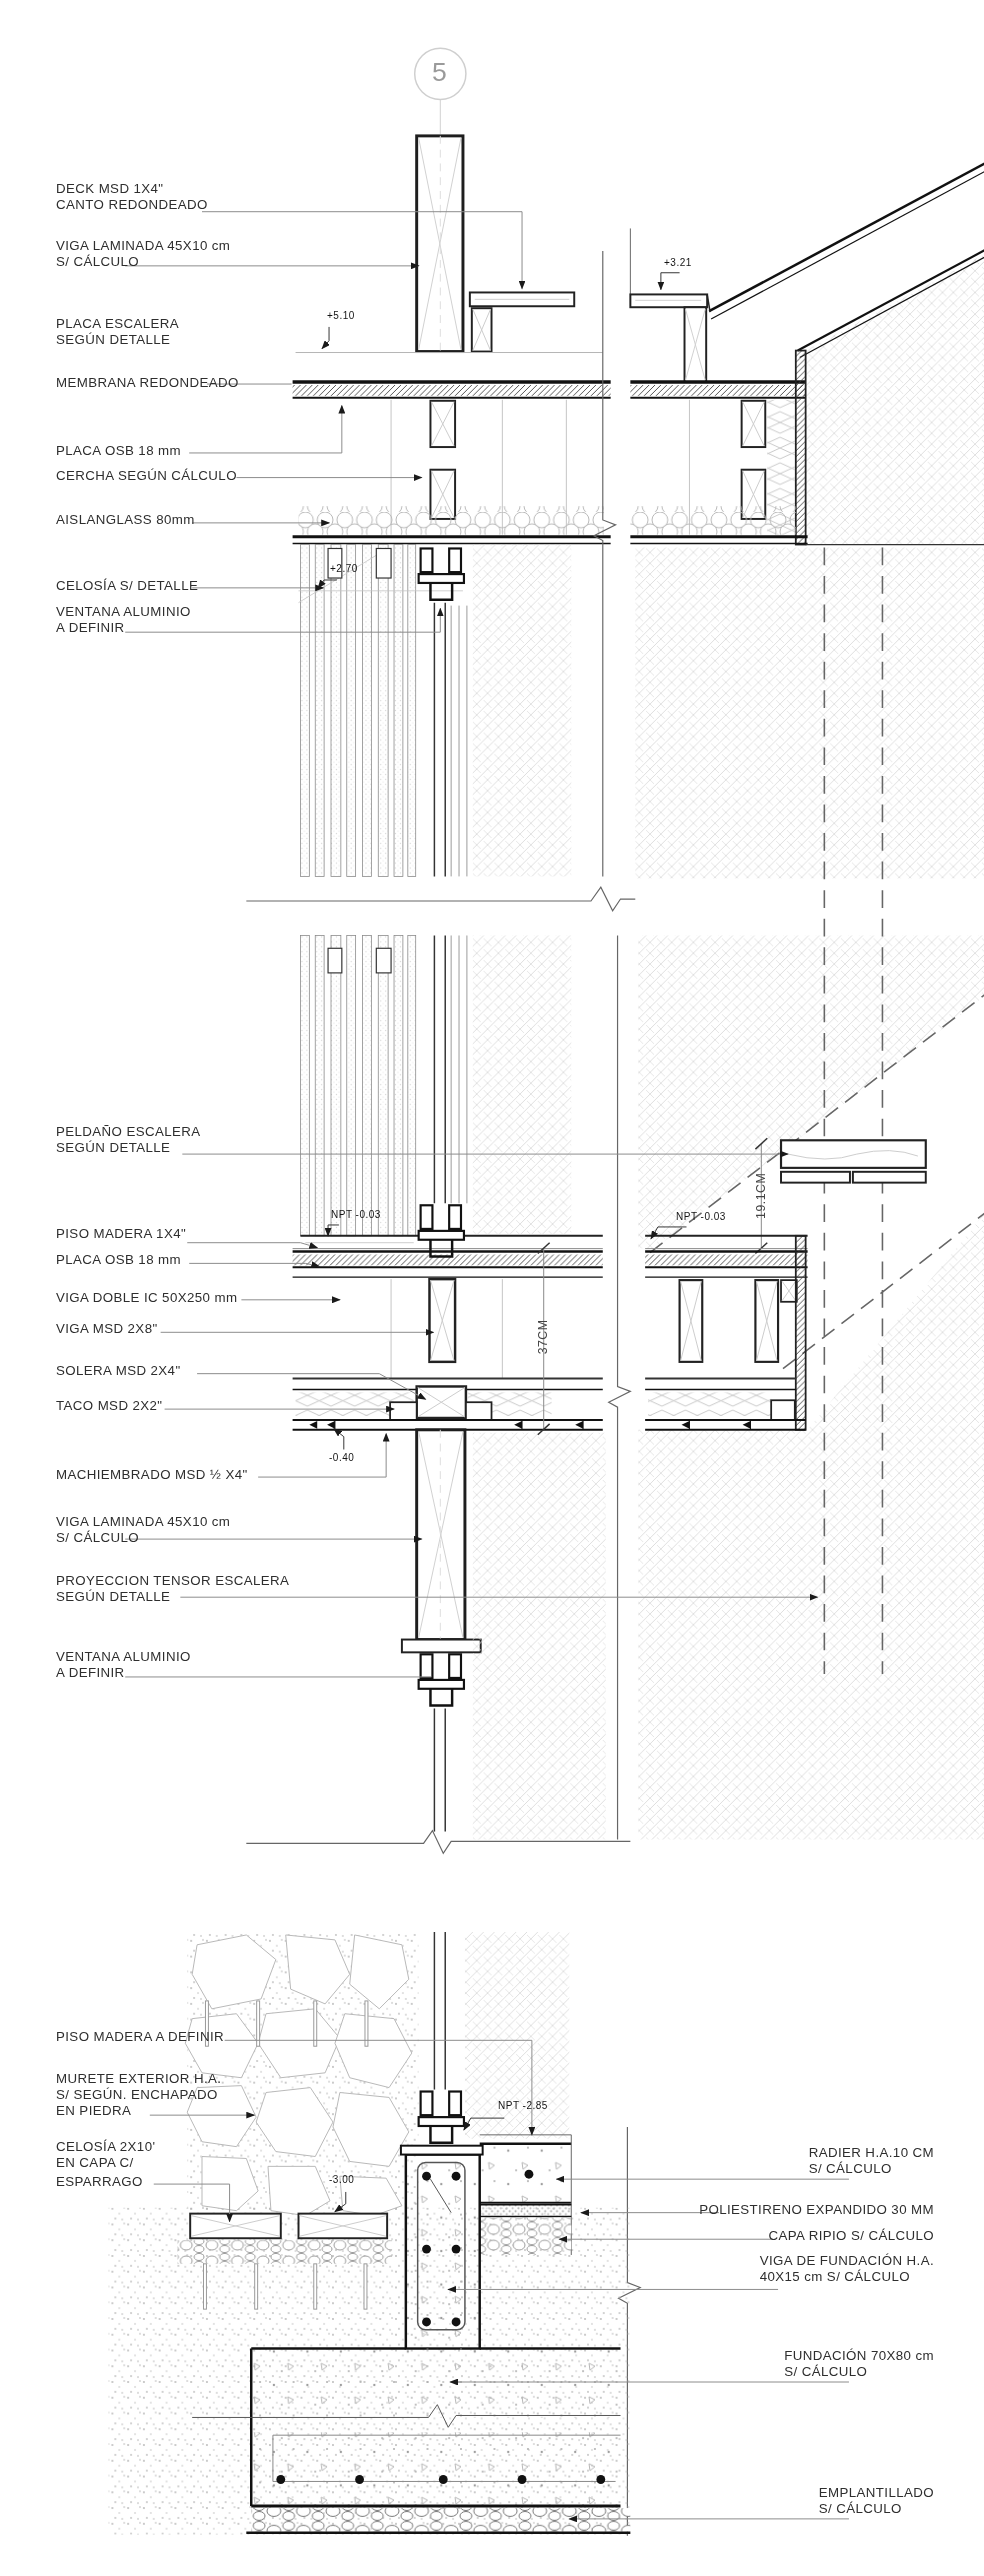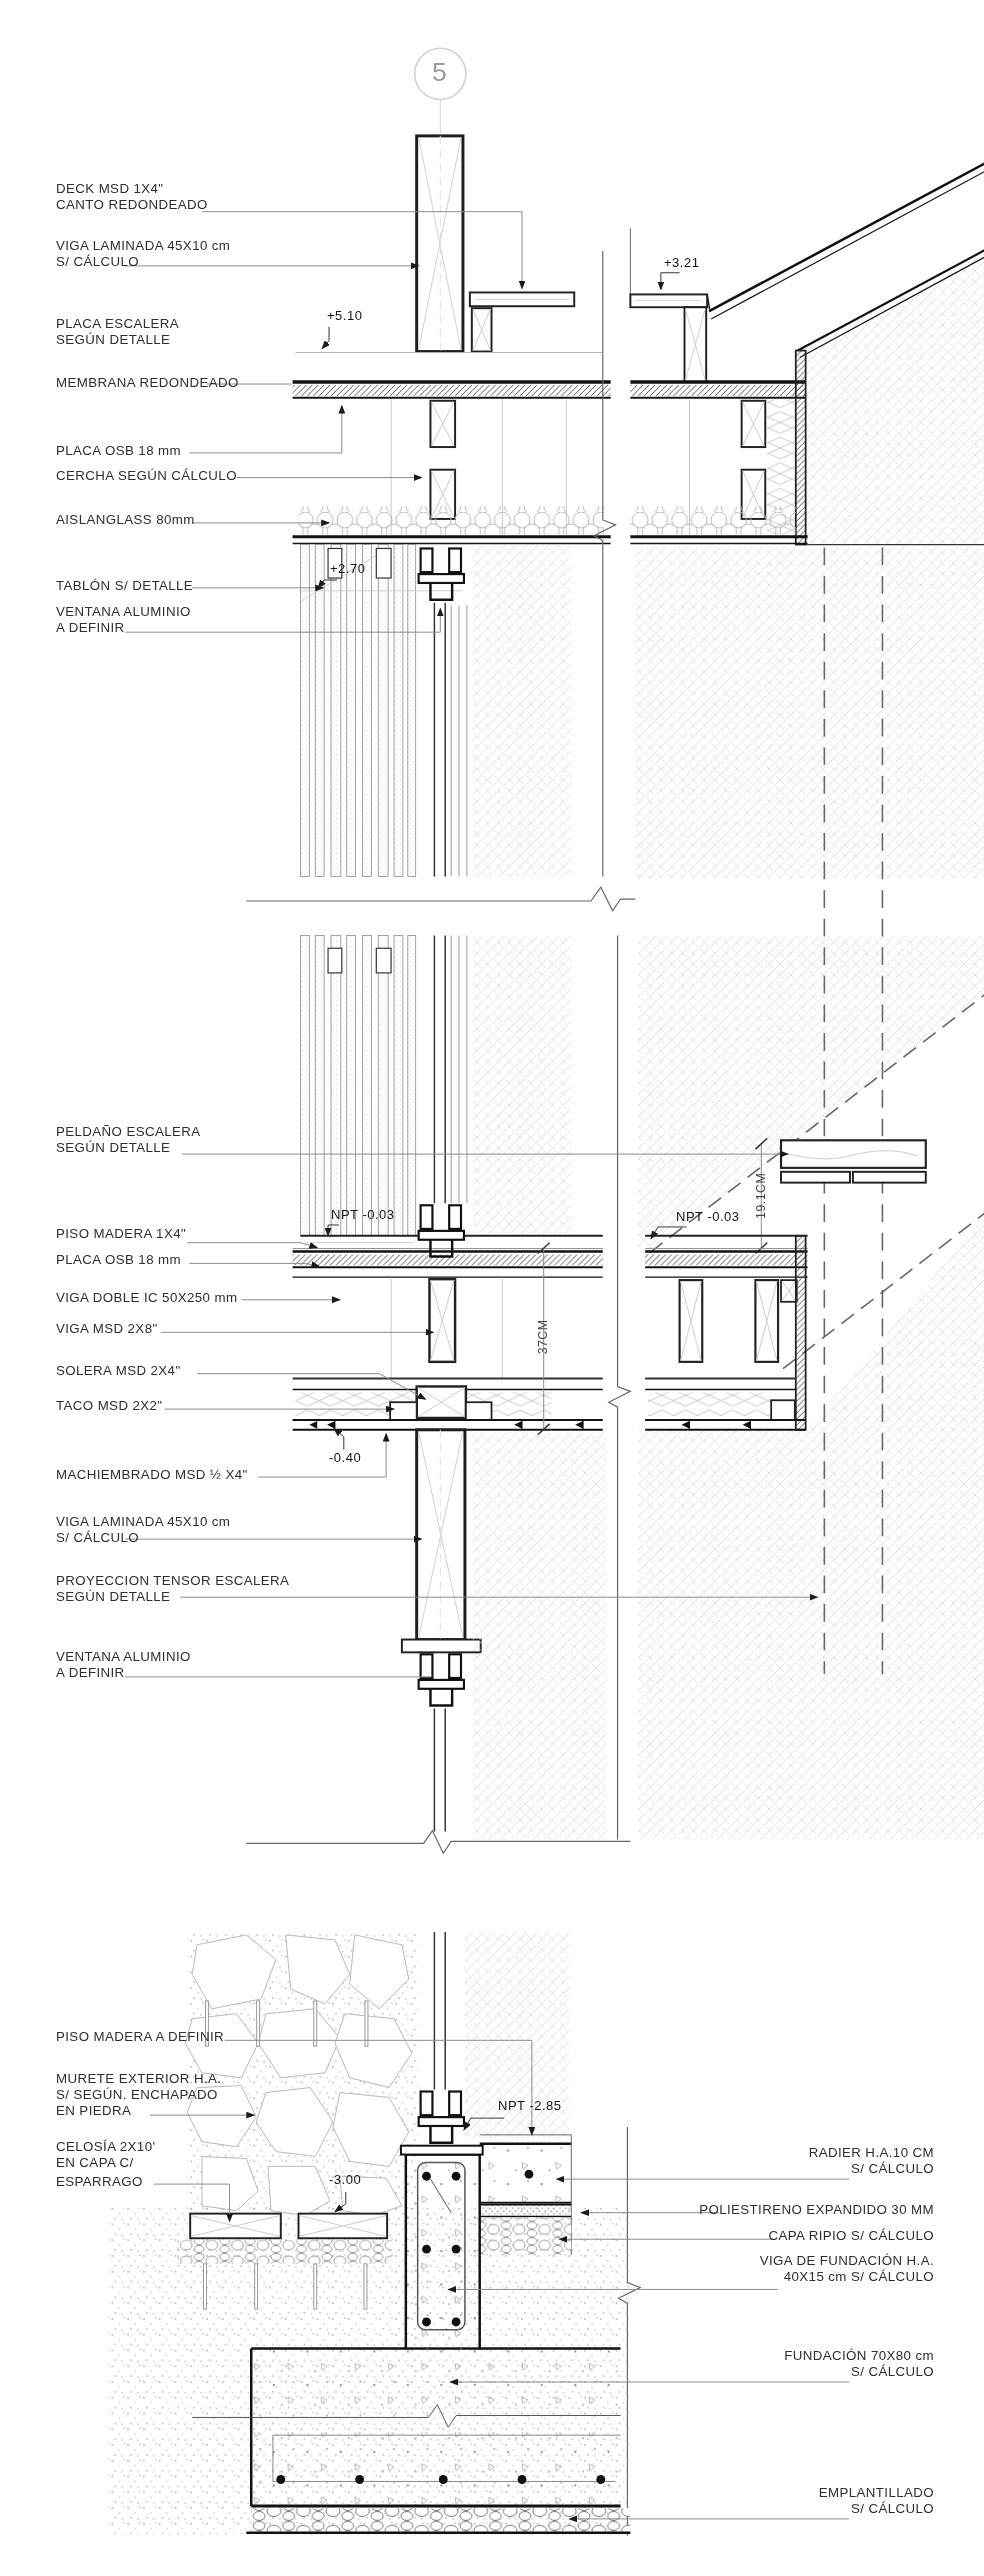--- a/index.html
+++ b/index.html
@@ -1,22 +1,22 @@
 <!DOCTYPE html>
 <html><head>
 <meta charset="utf-8">
 <style>
   html,body{margin:0;padding:0;background:#fff;}
   #sheet{position:relative;width:985px;height:2576px;background:#fff;overflow:hidden;
          font-family:"Liberation Sans",sans-serif;}
   #sheet svg{position:absolute;left:0;top:0;}
   .lbl{position:absolute;font-size:13.3px;line-height:15.8px;letter-spacing:0.4px;color:#2e2e2e;
        white-space:nowrap;}
-  .lbl.r{text-align:right;}
-  .dim{position:absolute;font-size:13px;line-height:15.8px;letter-spacing:0.5px;color:#141414;
+  .lbl.r{text-align:left;}
+  .dim{position:absolute;font-size:10px;line-height:15.8px;letter-spacing:0.5px;color:#141414;
        white-space:nowrap;}
   .dim.rot{width:75px;text-align:center;transform:rotate(-90deg);font-size:12.3px;color:#444;}
   .marker-num{position:absolute;left:420px;top:57px;width:39px;text-align:center;
        font-size:26.6px;color:#9a9a9a;}
 </style>
 </head>
 <body>
 
 <div id="sheet">
 
@@ -419,21 +419,21 @@
 <div class="lbl" style="left:56px;top:443px">
   <div>PLACA OSB 18 mm</div>
     </div>
 <div class="lbl" style="left:56px;top:468px">
   <div>CERCHA SEGÚN CÁLCULO</div>
     </div>
 <div class="lbl" style="left:56px;top:512px">
   <div>AISLANGLASS 80mm</div>
     </div>
 <div class="lbl" style="left:56px;top:578px">
-  <div>TABLÓN S/ DETALLE</div>
+  <div>CELOSÍA S/ DETALLE</div>
     </div>
 <div class="lbl" style="left:56px;top:604px">
   <div>VENTANA ALUMINIO</div>
       <div>A DEFINIR</div>
     </div>
 <div class="dim" style="left:664px;top:255px">+3.21</div>
 <div class="dim" style="left:330px;top:561px">+2.70</div>
 
 <div class="lbl" style="left:56px;top:1124px">
   <div>PELDAÑO ESCALERA</div>

